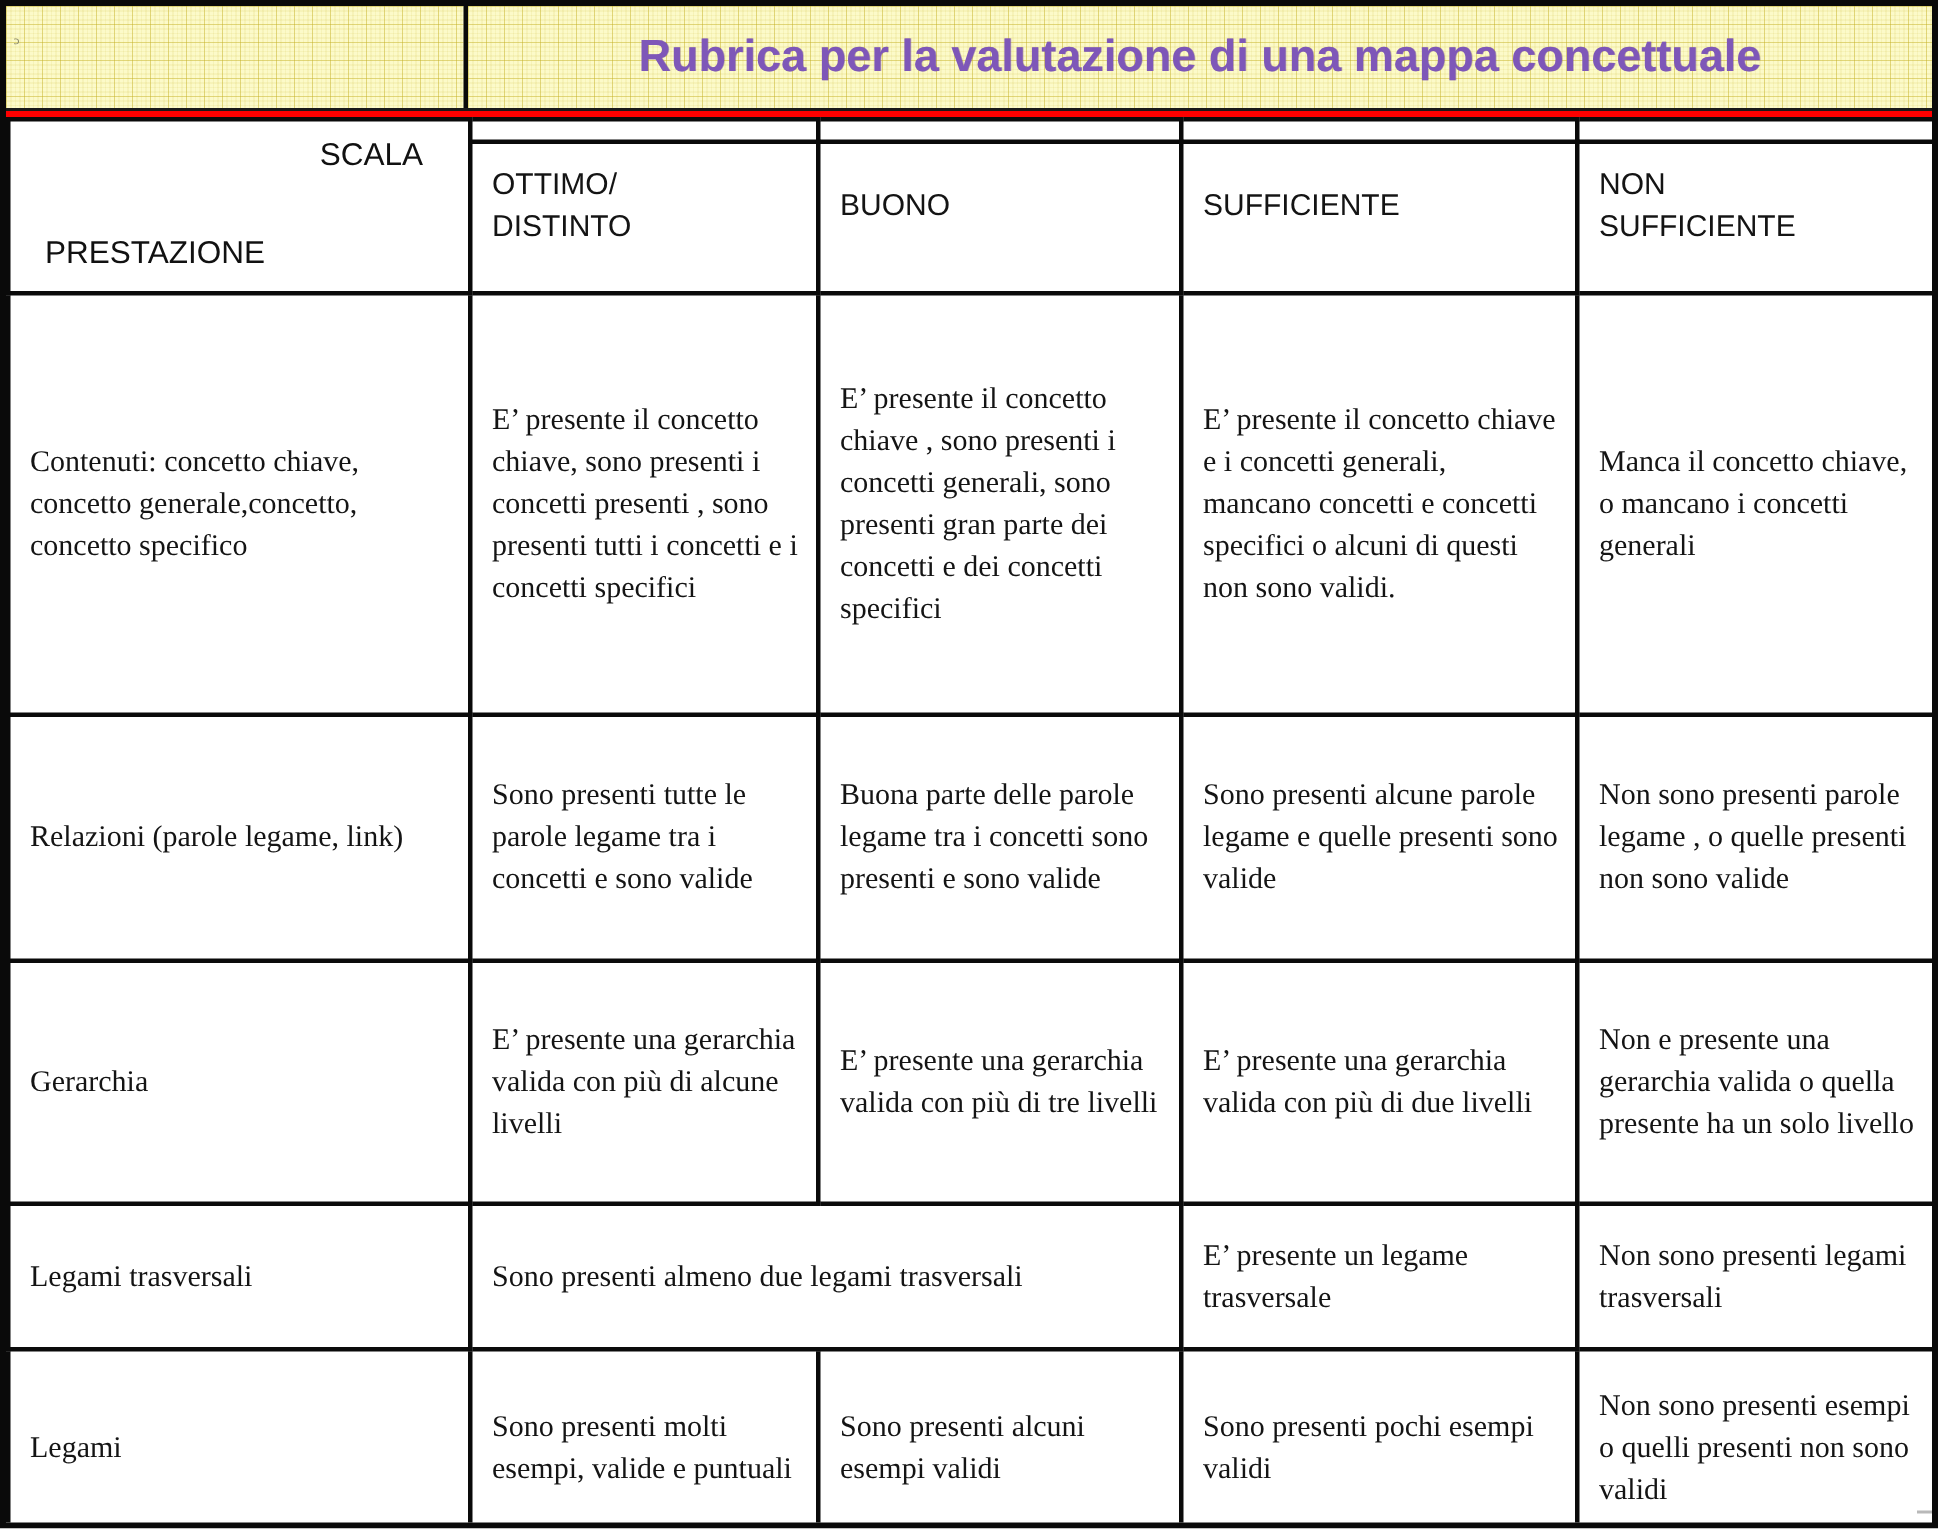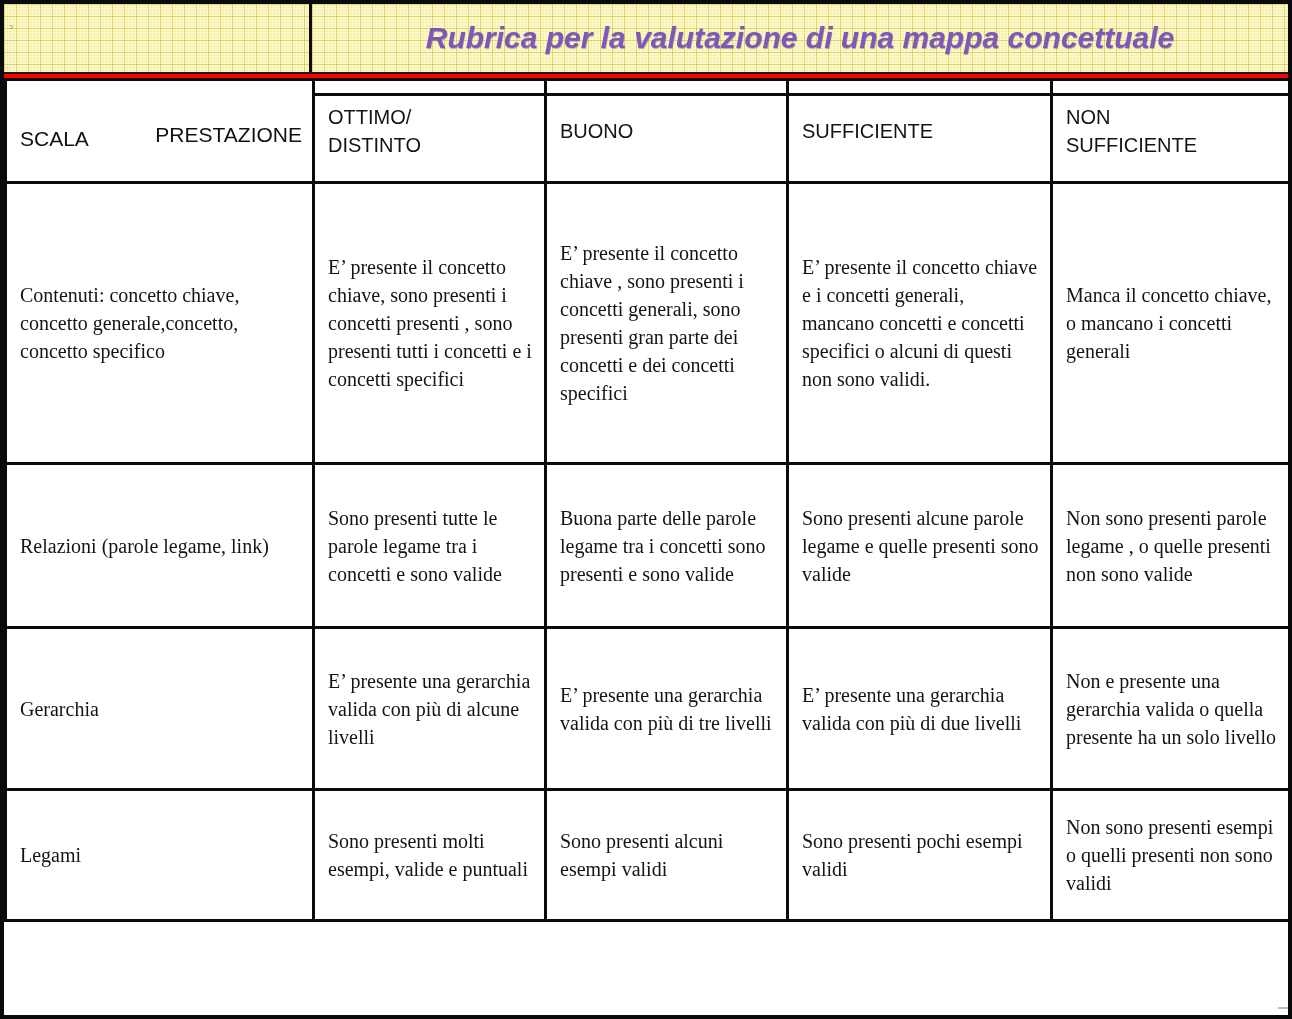--- a/index.html
+++ b/index.html
@@ -41,21 +41,20 @@
   }
   .title-cell {
     flex: 1;
     display: flex;
     align-items: center;
     justify-content: center;
   }
   .title {
     font-family: "Liberation Sans", sans-serif;
     font-weight: bold;
-    font-style: italic;
     font-size: 30px;
     color: #7E57B8;
     text-shadow: 0.5px 0.5px 0 rgba(80,40,120,0.35);
     white-space: nowrap;
   }
 
   .red-line { height: 4px; background: #FF0000; }
 
   
   table.rubric {
@@ -77,21 +76,21 @@
   
   tr.hrow { height: 103px; }
   th.rowhead-corner {
     border-top: none;
     padding: 5px 0 4px 0;
     vertical-align: top;
   }
   .corner-inner {
     height: 100%;
     display: flex;
-    flex-direction: row;
+    flex-direction: column;
     justify-content: space-between;
     gap: 24px;
   }
   .scala, .prest {
     font-family: "Liberation Sans", sans-serif;
     font-size: 21px;
     color: #111;
   }
   .scala { align-self: flex-end; padding: 2px 20px 0 0; }
   .prest { align-self: flex-start; padding: 0 0 4px 10px; margin-top: 12px; }
@@ -192,20 +191,26 @@
     </tr>
 
     <tr class="r3">
       <td class="rowlabel">Gerarchia</td>
       <td>E’ presente una gerarchia valida con più di alcune livelli</td>
       <td>E’ presente una gerarchia valida con più di tre livelli</td>
       <td>E’ presente una gerarchia valida con più di due livelli</td>
       <td>Non e presente una gerarchia valida o quella presente ha un solo livello</td>
     </tr>
 
+    <tr class="r4">
+      <td class="rowlabel">Legami trasversali</td>
+      <td colspan="2">Sono presenti almeno due legami trasversali</td>
+      <td>E’ presente un legame trasversale</td>
+      <td>Non sono presenti legami trasversali</td>
+    </tr>
 
     <tr class="r5">
       <td class="rowlabel">Legami</td>
       <td>Sono presenti molti esempi, valide e puntuali</td>
       <td>Sono presenti alcuni esempi validi</td>
       <td>Sono presenti pochi esempi validi</td>
       <td>Non sono presenti esempi o quelli presenti non sono validi</td>
     </tr>
   </tbody>
     </table>

